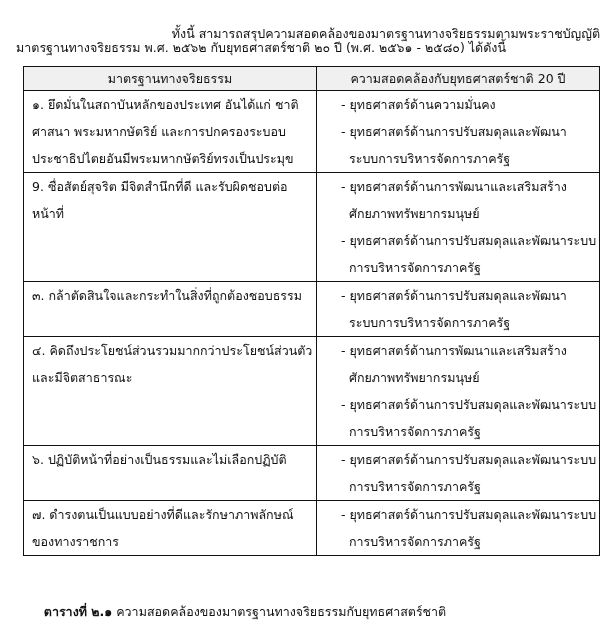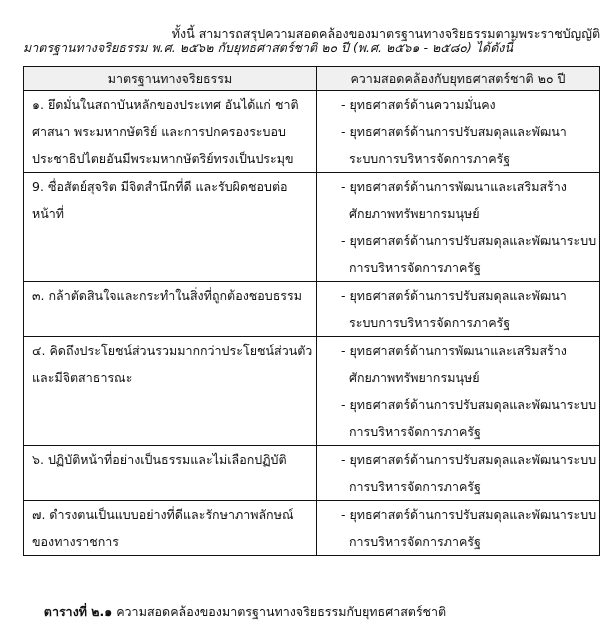--- a/index.html
+++ b/index.html
@@ -7,22 +7,22 @@
     width: 606px; height: 633px; position: relative; overflow: hidden;
     font-family: "DejaVu Sans", "Liberation Sans", sans-serif;
     color: #111111;
     font-size: 12.5px;
   }
   .intro1 {
     position: absolute; top: 22px; left: 0; width: 600px;
     text-align: right; white-space: nowrap; line-height: 24px;
   }
   .intro2 {
-    position: absolute; top: 36px; left: 23px; width: 580px;
-    white-space: nowrap; line-height: 24px; font-style: italic;
+    position: absolute; top: 36px; left: 16px; width: 580px;
+    white-space: nowrap; line-height: 24px;
   }
   table {
     position: absolute; top: 66px; left: 23px;
     width: 576px; border-collapse: collapse;
     table-layout: fixed;
   }
   td, th {
     border: 1.5px solid #111111;
     vertical-align: top;
     padding: 0 8px 0 8px;
@@ -48,21 +48,21 @@
 <div class="intro2">มาตรฐานทางจริยธรรม พ.ศ. ๒๕๖๒ กับยุทธศาสตร์ชาติ ๒๐ ปี (พ.ศ. ๒๕๖๑ - ๒๕๘๐) ได้ดังนี้</div>
 
 <table>
   <colgroup>
       <col class="c1">
       <col class="c2">
     </colgroup>
   <thead>
     <tr>
       <th>มาตรฐานทางจริยธรรม</th>
-      <th>ความสอดคล้องกับยุทธศาสตร์ชาติ  ๒๐ ปี</th>
+      <th>ความสอดคล้องกับยุทธศาสตร์ชาติ  20 ปี</th>
     </tr>
   </thead>
   <tbody>
 
     <tr style="height:75px;">
       <td>
         <div style="white-space:nowrap">๑. ยึดมั่นในสถาบันหลักของประเทศ  อันได้แก่ ชาติ</div>
         <div>ศาสนา พระมหากษัตริย์ และการปกครองระบอบ</div>
         <div style="white-space:nowrap">ประชาธิปไตยอันมีพระมหากษัตริย์ทรงเป็นประมุข</div>
       </td>

